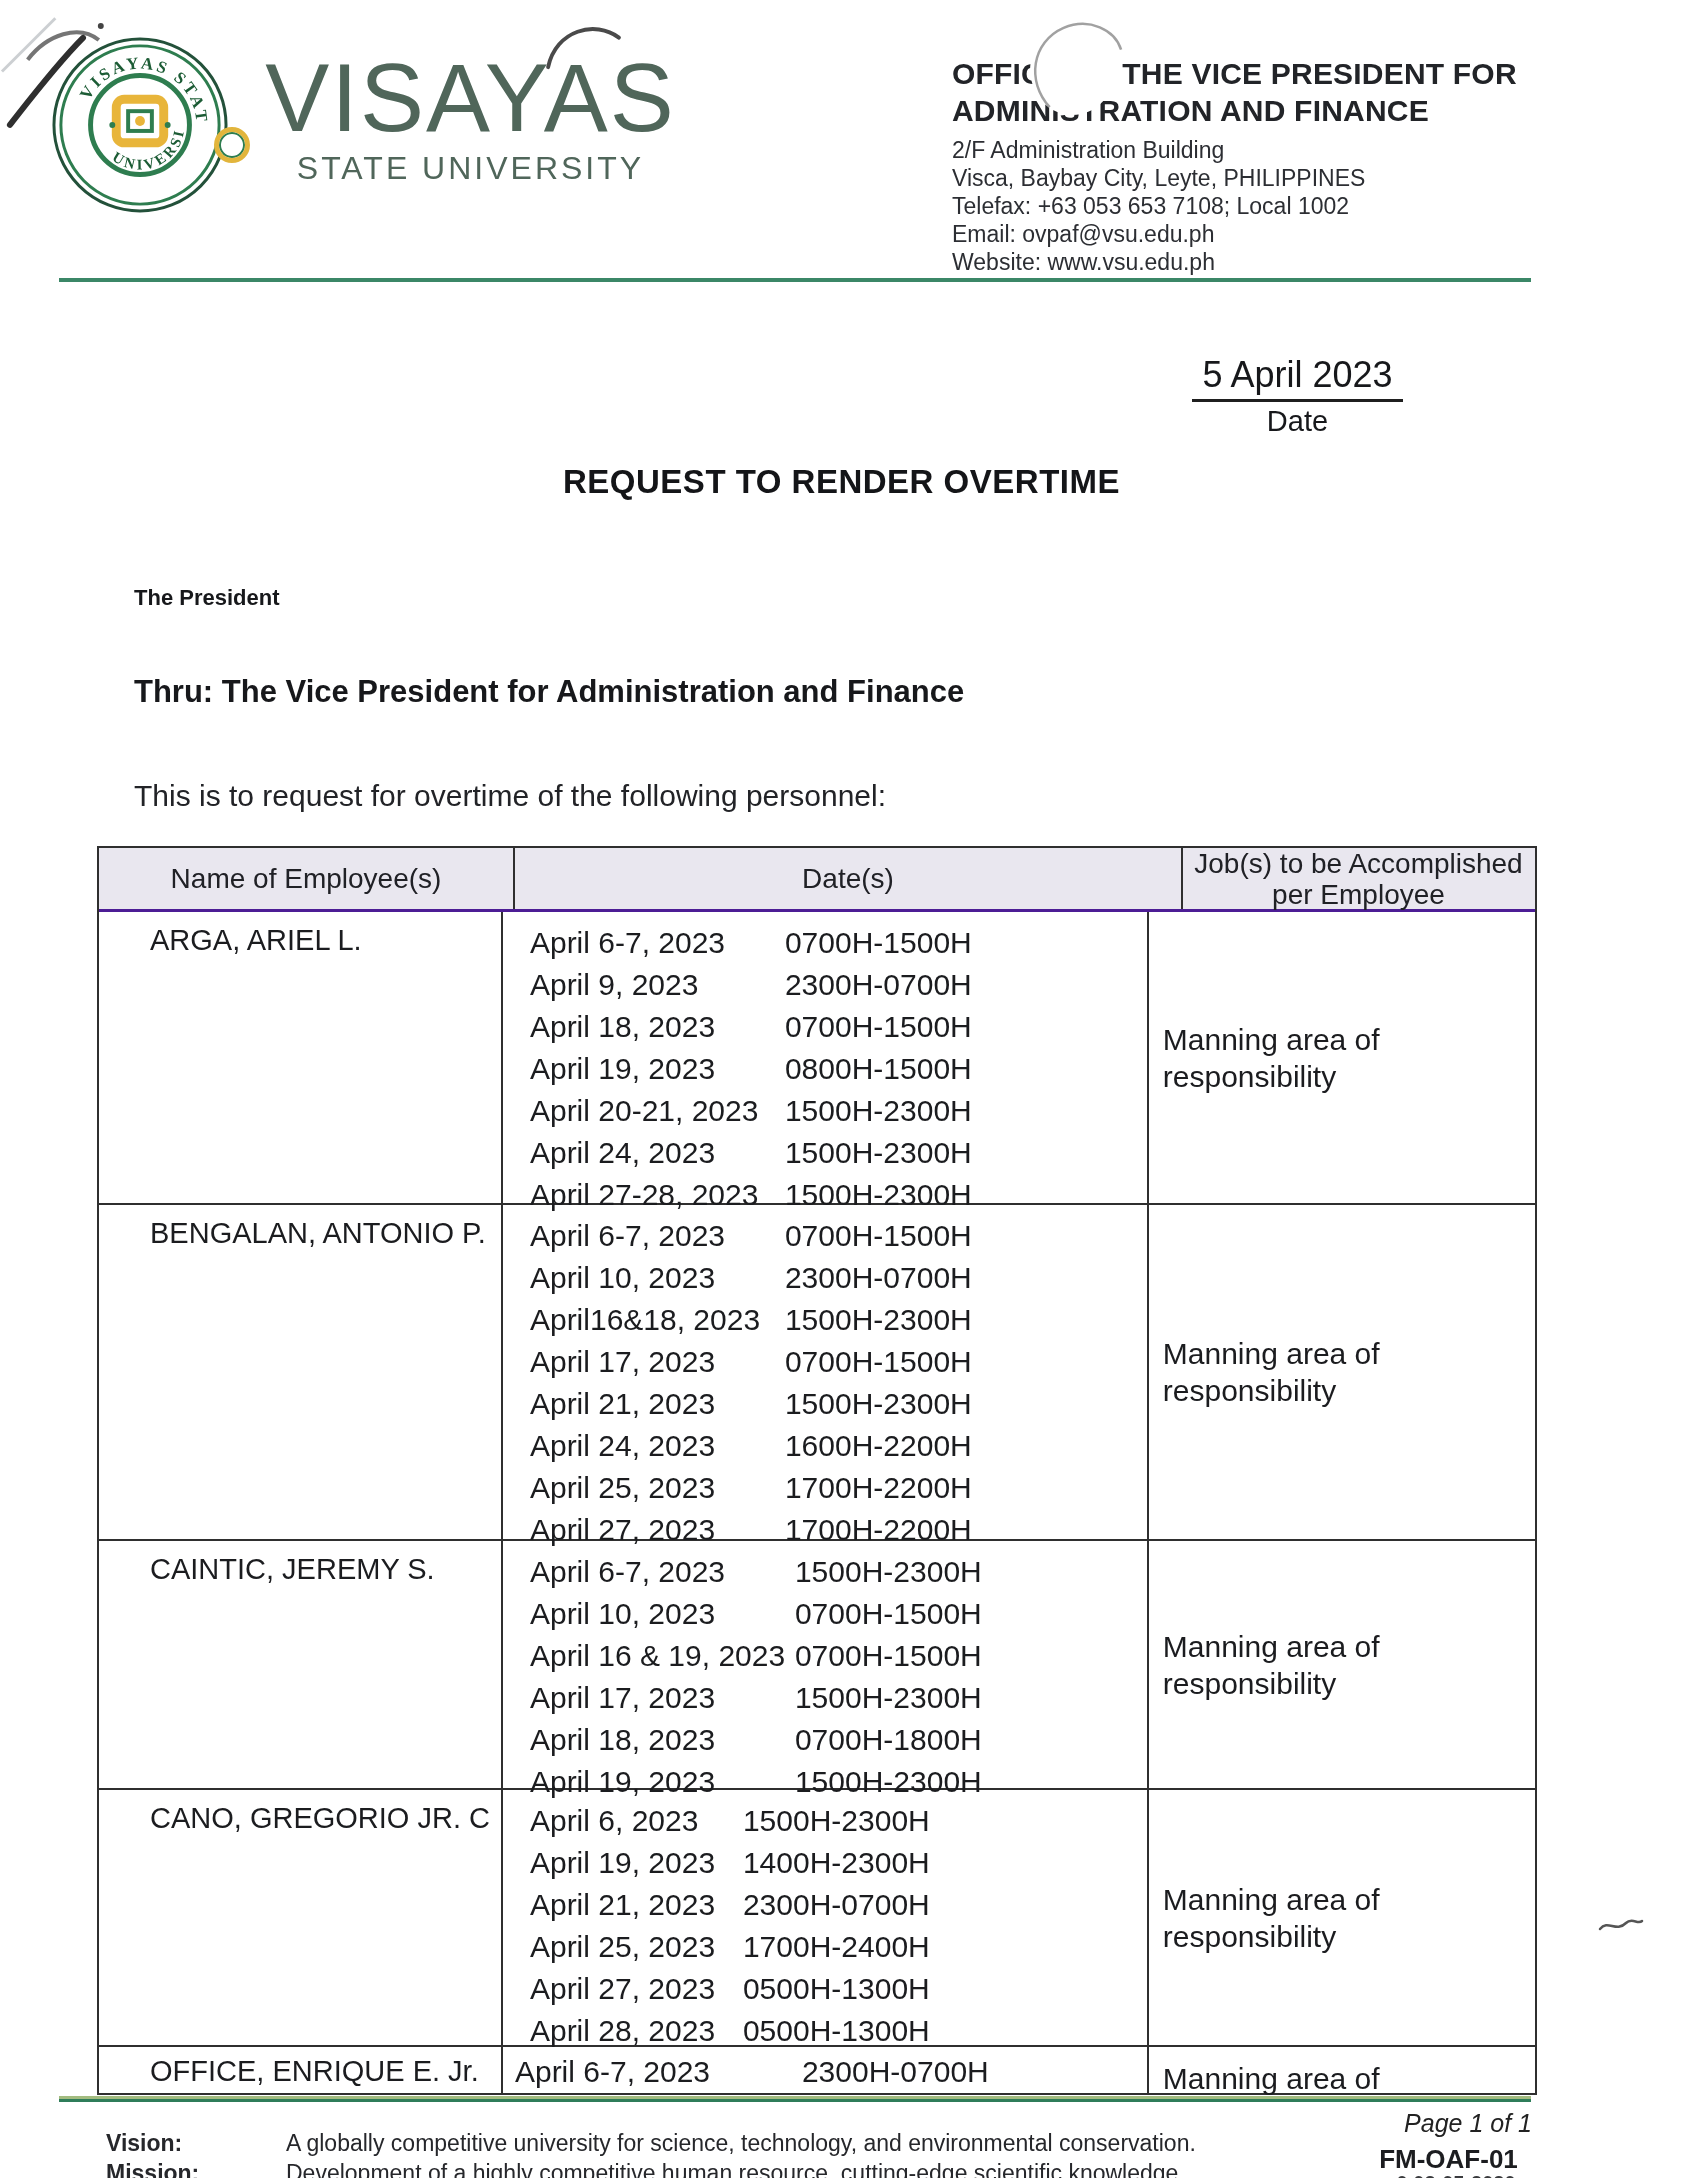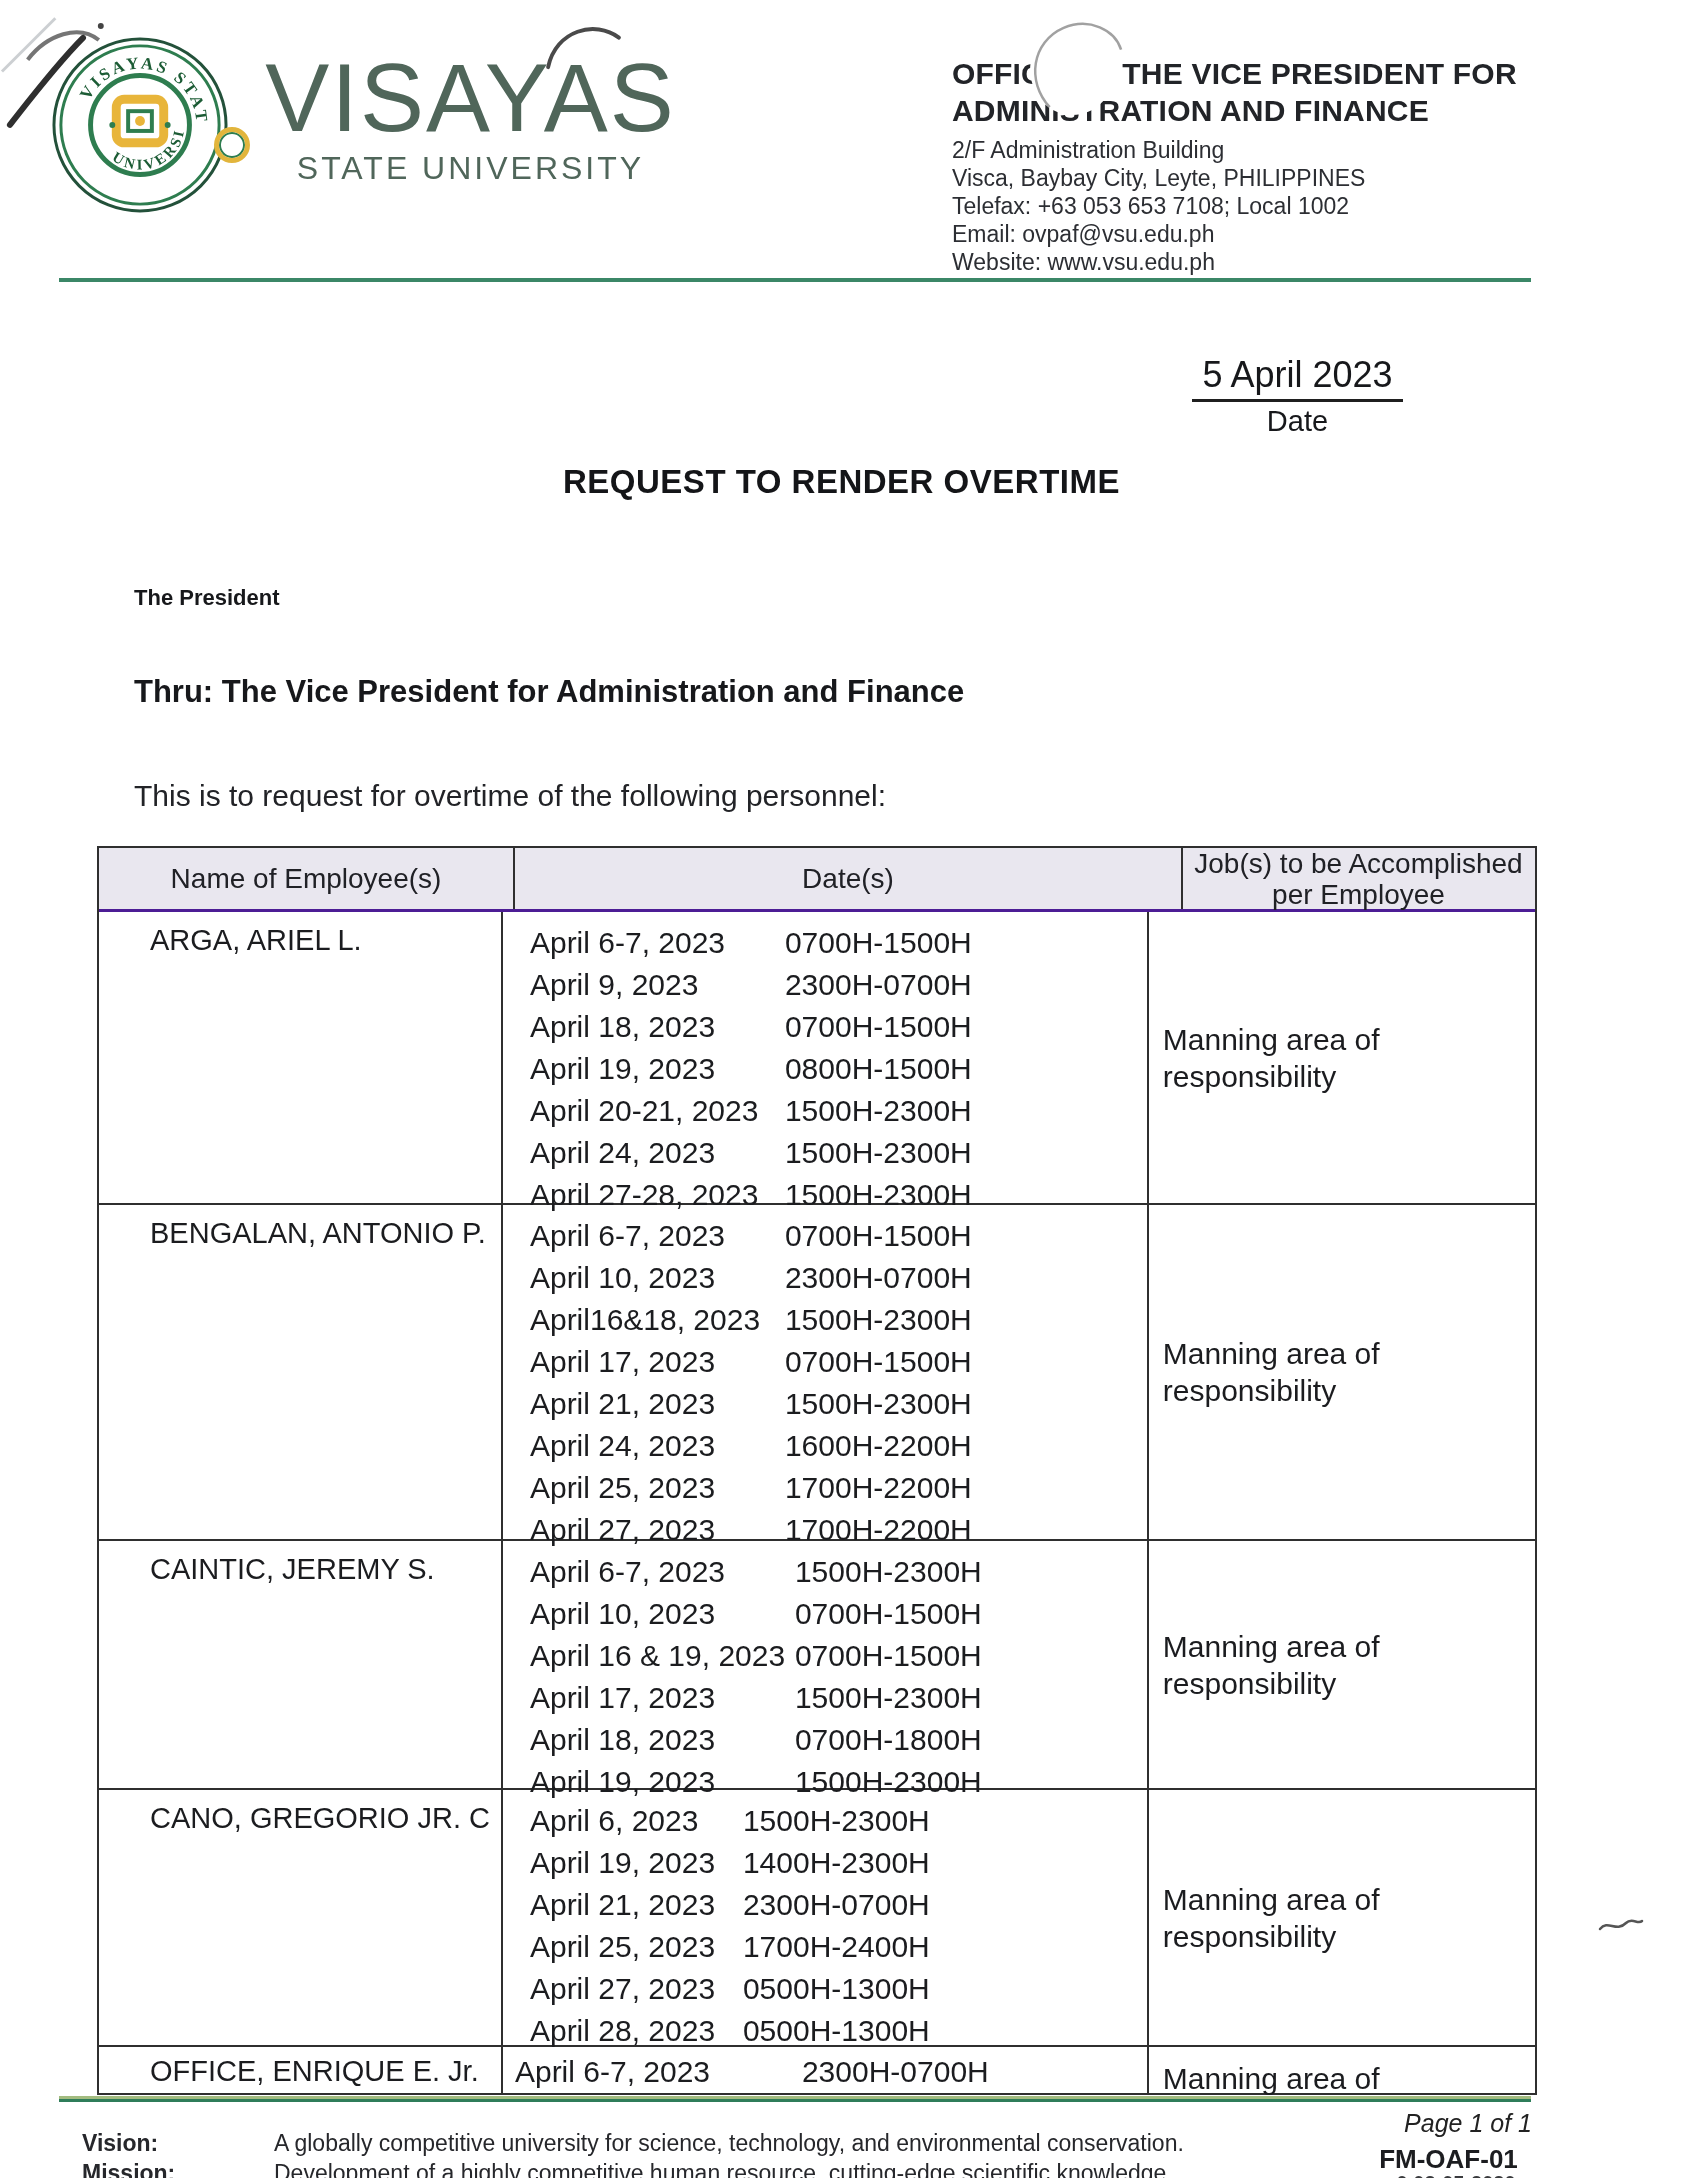--- a/index.html
+++ b/index.html
@@ -56,21 +56,21 @@
   .trow:nth-of-type(5) .dates-cell{padding-top:4px;}
   .trow:nth-of-type(5) .entry{padding-left:12px;}
   .trow:nth-of-type(5) .entry-date{width:287px;}
   .trow:nth-of-type(5) .name-cell{padding-top:8px;}
   .trow:nth-of-type(5) .job-cell{align-items:center;padding-top:17px;border-radius:7px;}
   
   .rule-bottom{position:absolute;left:59px;top:2096px;width:1472px;height:6px;
     background:linear-gradient(to bottom,#a3bc80 0 45%,#2f7d5a 45% 100%);}
   .page-label{position:absolute;left:1238px;top:2109px;width:294px;text-align:right;
     font-size:25px;font-style:italic;color:#222;}
-  .vm-row{position:absolute;left:82px;width:1188px;display:flex;font-size:23px;color:#26272b;gap:12px;}
+  .vm-row{position:absolute;left:106px;width:1188px;display:flex;font-size:23px;color:#26272b;}
   .vm-row .vm-label{width:180px;font-weight:700;}
   .vm-row .vm-text{font-weight:500;text-align:center;}
   .vision-row{top:2130px;}
   .mission-row{top:2160px;}
   .form-code{position:absolute;left:1366px;top:2144px;width:165px;text-align:center;
     font-size:26px;font-weight:700;color:#1c1d20;}
   .form-sub{position:absolute;left:1366px;top:2172px;width:165px;height:9px;overflow:hidden;
     text-align:center;font-size:20px;font-weight:700;color:#3a3b3e;}
   
   .artifact{position:absolute;pointer-events:none;}

